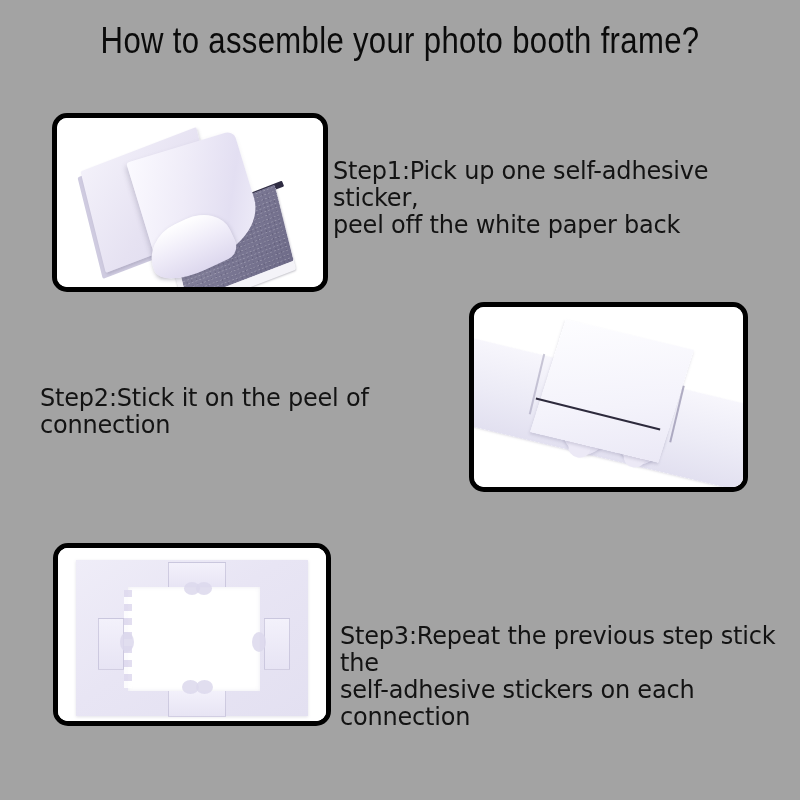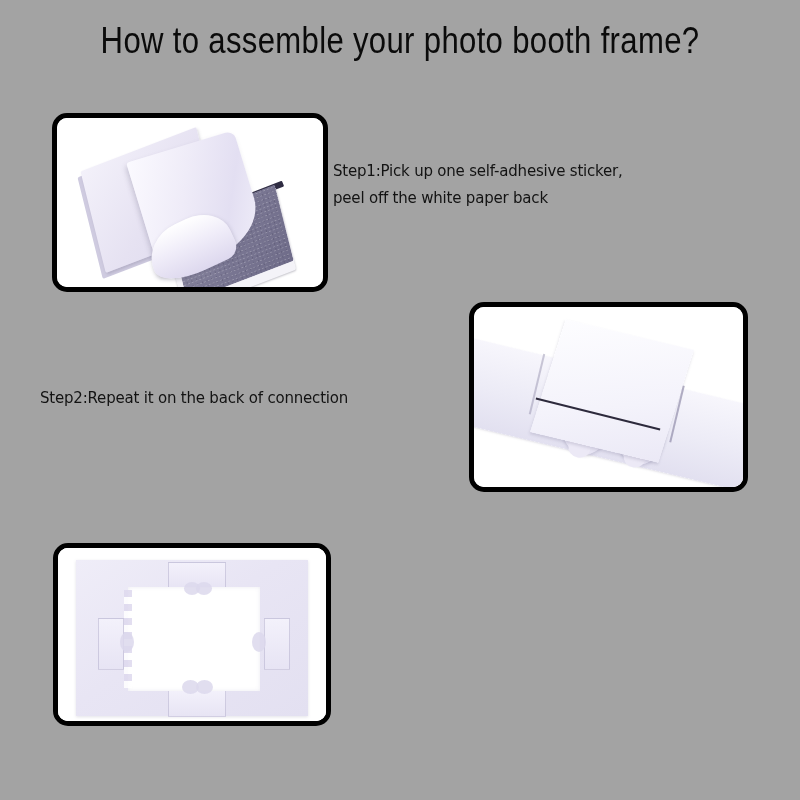--- a/index.html
+++ b/index.html
@@ -57,21 +57,21 @@
   }
 
   #panel-1 { left: 52px;  top: 113px; width: 276px; height: 179px; }
   #panel-2 { left: 469px; top: 302px; width: 279px; height: 190px; }
   #panel-3 { left: 53px;  top: 543px; width: 278px; height: 183px; }
 
   
   .step-text {
     position: absolute;
     font-family: "DejaVu Sans", sans-serif;
-    font-size: 15px;
+    font-size: 24px;
     line-height: 27px;
     color: #131313;
     letter-spacing: -0.2px;
     white-space: pre-line;
   }
   #step-1-text { left: 333px; top: 158px; width: 430px; }
   #step-2-text { left: 40px;  top: 385px; width: 430px; }
   #step-3-text { left: 340px; top: 623px; width: 440px; }
 
   
@@ -308,21 +308,21 @@
           <div class="ph1-peel-face"></div>
           <div class="ph1-peel-curl"></div>
         </div>
       </div>
     </div>
   </div>
 
   <div class="step-text" id="step-1-text">Step1:Pick up one self-adhesive sticker,
 peel off the white paper back</div>
 
-  <div class="step-text" id="step-2-text">Step2:Repeat it on the back of connection</div>
+  <div class="step-text" id="step-2-text">Step2:Stick it on the peel of connection</div>
 
   <div class="panel" id="panel-2">
     <div class="panel-inner">
       <div class="ph2-stage">
         <div class="ph2-strip"></div>
         <div class="ph2-tabs">
           <div class="ph2-tab t1"></div>
           <div class="ph2-tab t2"></div>
           <div class="ph2-tab-nub n1"></div>
           <div class="ph2-tab-nub n2"></div>
@@ -349,14 +349,16 @@
           <div class="ph3-scallop s-top2"></div>
           <div class="ph3-scallop s-bot1"></div>
           <div class="ph3-scallop s-bot2"></div>
           <div class="ph3-scallop s-left"></div>
           <div class="ph3-scallop s-right"></div>
         </div>
       </div>
     </div>
   </div>
 
+  <div class="step-text" id="step-3-text">Step3:Repeat the previous step stick the
+self-adhesive stickers on each connection</div>
 
 </div>
 
 </body></html>

